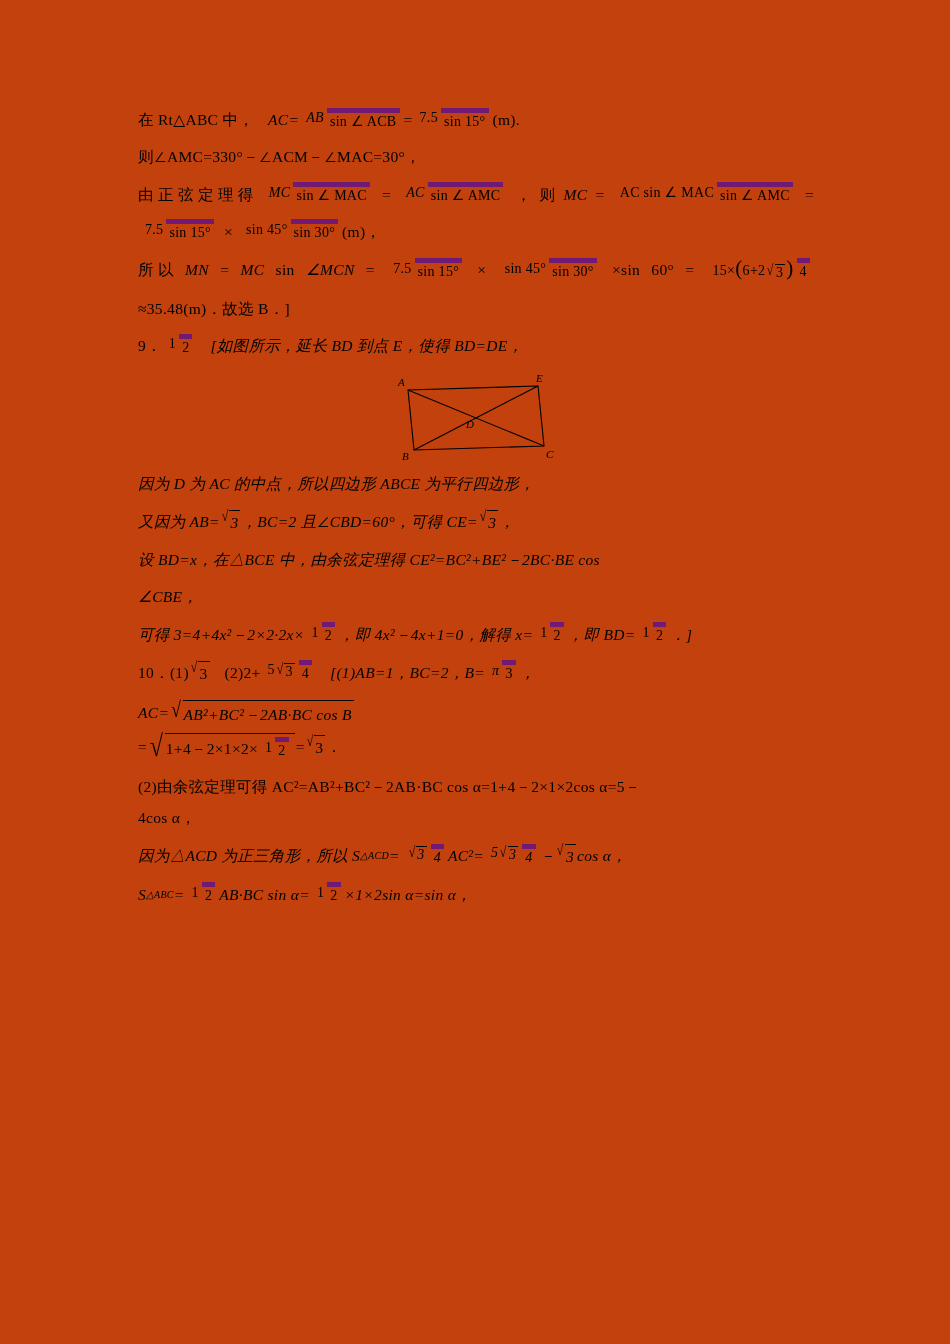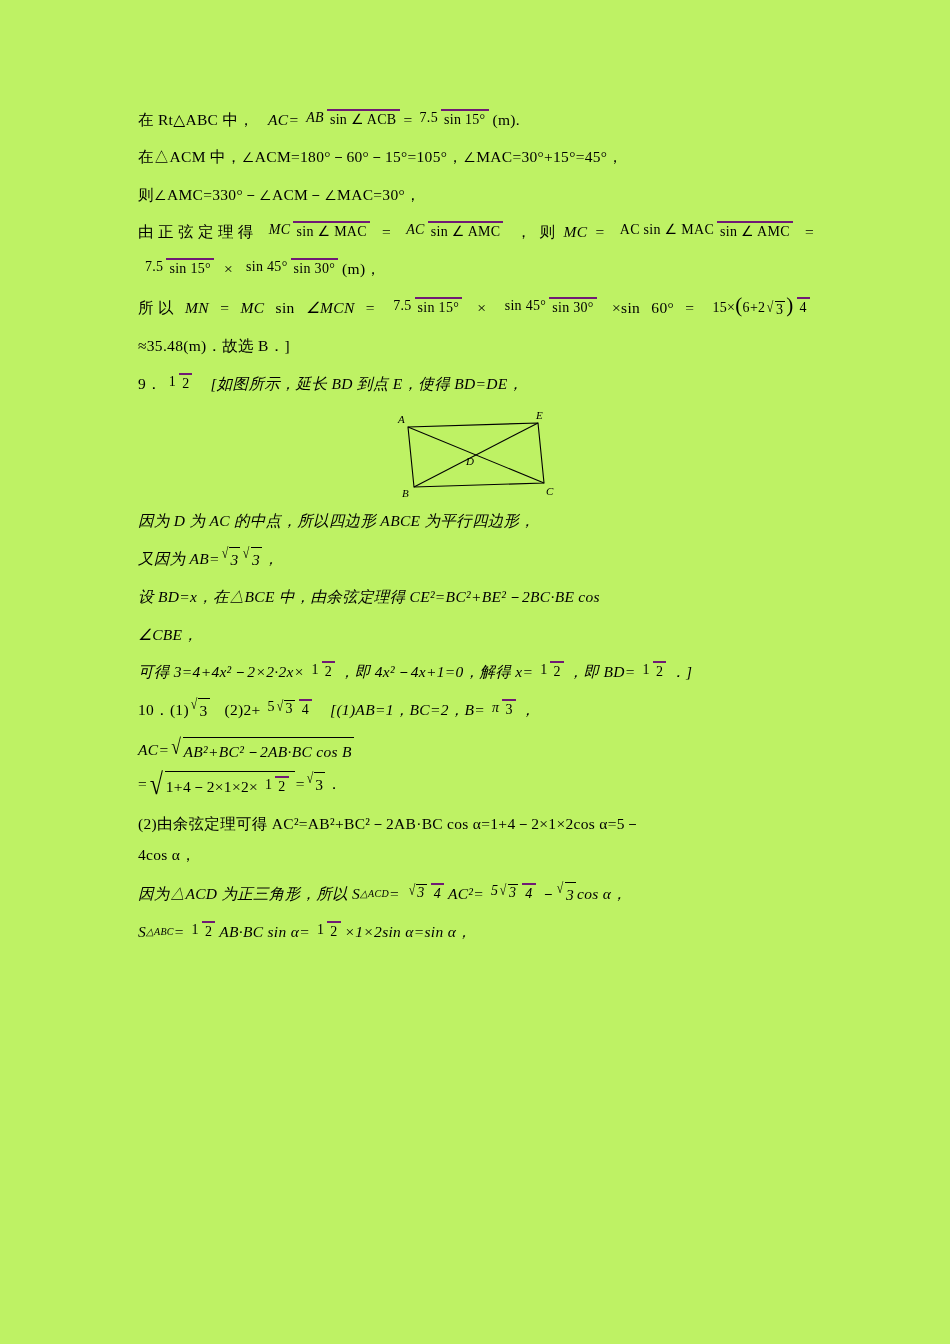--- a/index.html
+++ b/index.html
@@ -13,21 +13,21 @@
     font-family: "Liberation Serif", serif;
     color: #000000;
     position: relative;
     overflow: hidden;
   }
   .page {
     position: absolute;
     left: 0; top: 0;
     width: 950px;
     height: 1344px;
-    background: #bef264;
+    background: #c2410c;
   }
   .content {
     position: absolute;
     left: 138px;
     top: 108px;
     width: 676px;
   }
   .line {
     display: flex;
     align-items: center;
@@ -48,21 +48,21 @@
     flex-direction: row;
     align-items: center;
     vertical-align: middle;
     margin: 0 4px;
     font-size: 14px;
     line-height: 1.15;
     position: relative;
     top: -1px;
   }
   .frac .num { padding: 0 3px 1px 3px; }
-  .frac .den { padding: 1px 3px 0 3px; border-top: 2px solid #701a75; }
+  .frac .den { padding: 1px 3px 0 3px; border-top: 5px solid #701a75; }
 
   
   .rad {
     display: inline-flex;
     align-items: stretch;
     position: relative;
     margin: 0 1px;
   }
   .rad .sign {
     font-size: 15px;
@@ -103,21 +103,20 @@
         <span class="den">sin ∠ ACB</span>
       </span>
       <span>=</span>
       <span class="frac">
         <span class="num">7.5</span>
         <span class="den">sin 15°</span>
       </span>
       <span>(m).</span>
     </div>
 
-    <div class="line">在△ACM 中，∠ACM=180°－60°－15°=105°，∠MAC=30°+15°=45°，</div>
 
     <div class="line">则∠AMC=330°－∠ACM－∠MAC=30°，</div>
 
     <div class="line" style="justify-content:space-between;">
       <span>由 正 弦 定 理 得</span>
       <span class="frac">
         <span class="num ital">MC</span>
         <span class="den">sin ∠ MAC</span>
       </span>
       <span>=</span>
@@ -209,20 +208,21 @@
     </div>
 
     <div class="line ital">因为 D 为 AC 的中点，所以四边形 ABCE 为平行四边形，</div>
 
     <div class="line ital">
       <span>又因为 AB=</span>
       <span class="rad">
           <span class="sign">√</span>
           <span class="body">3</span>
         </span>
+      <span>，BC=2 且∠CBD=60°，可得 CE=</span>
       <span class="rad">
           <span class="sign">√</span>
           <span class="body">3</span>
         </span>
       <span>，</span>
     </div>
 
     <div class="line ital" style="justify-content:space-between;">
       <span>设 BD=x，在△BCE 中，由余弦定理得 CE²=BC²+BE²－2BC·BE cos</span>
     </div>

